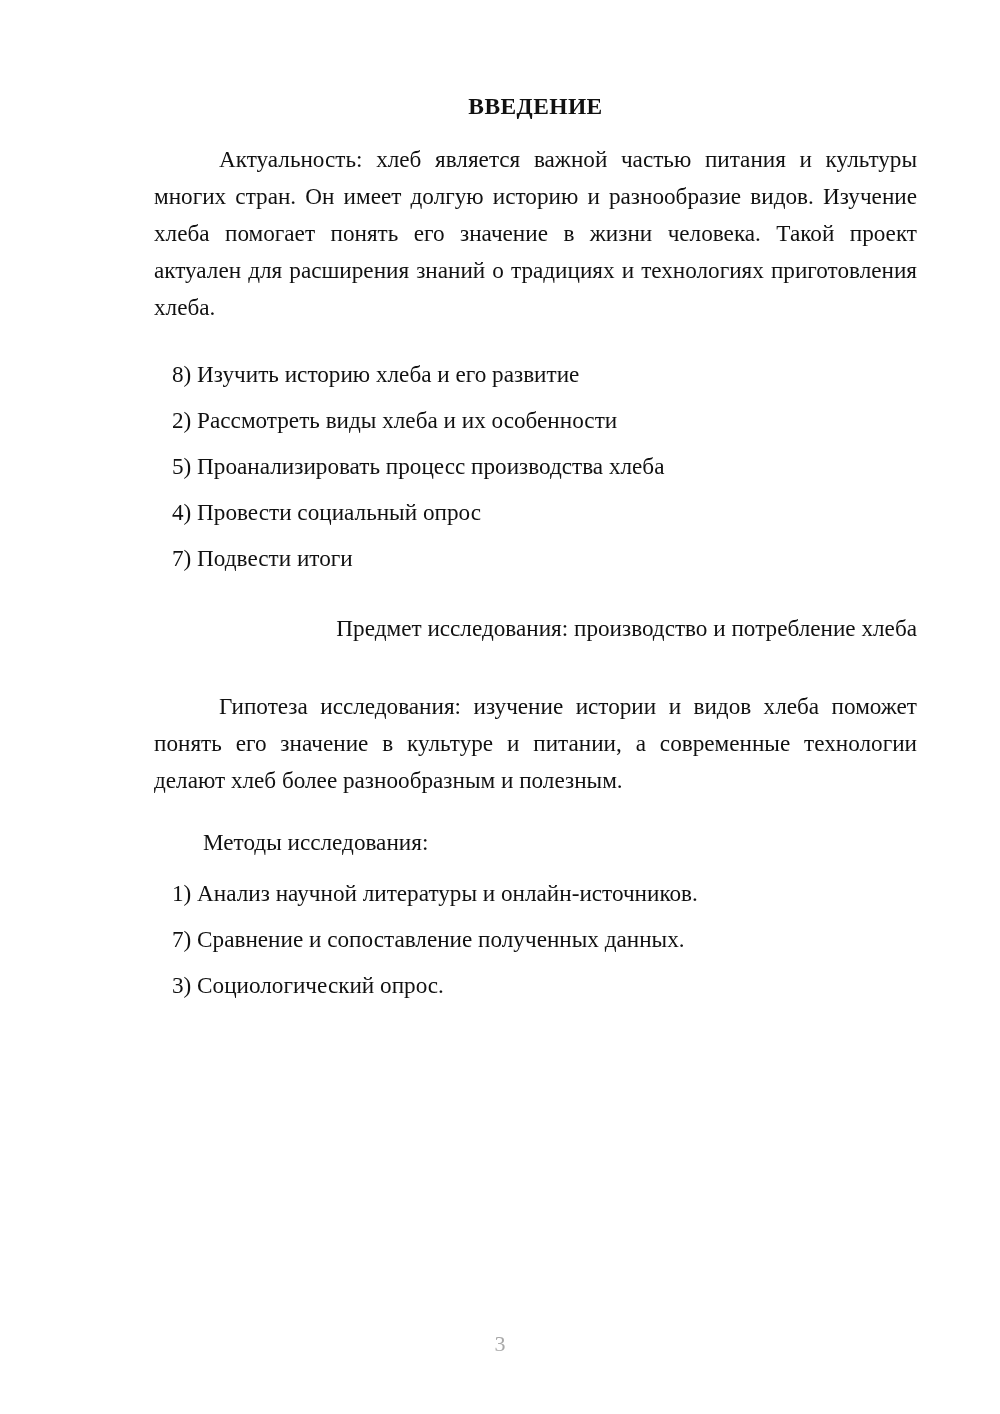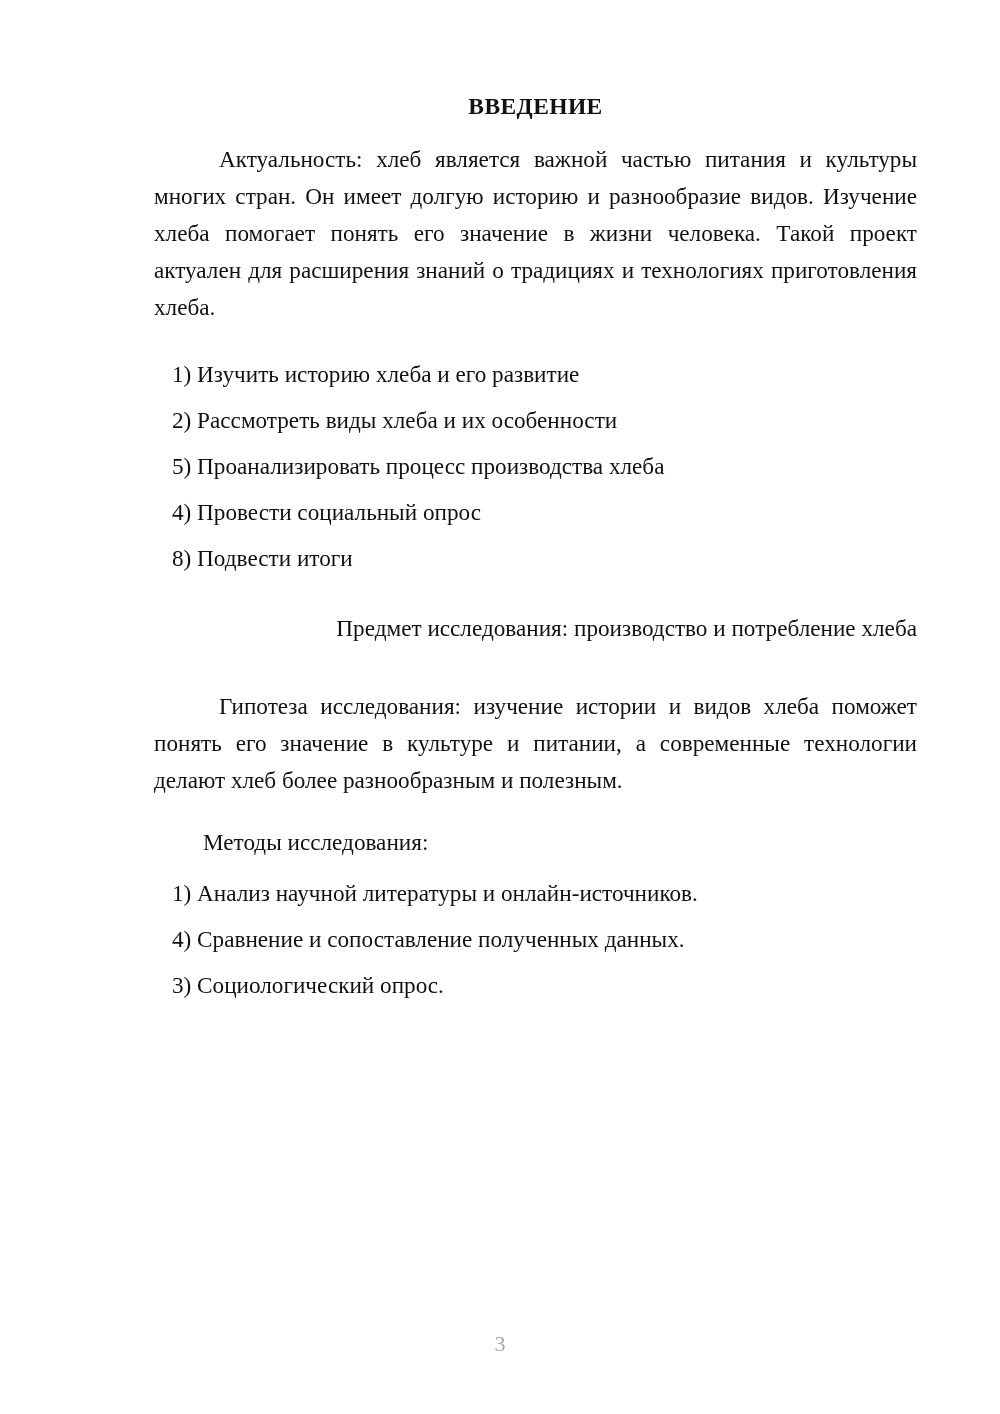--- a/index.html
+++ b/index.html
@@ -92,25 +92,25 @@
     <h1 class="doc-title">ВВЕДЕНИЕ</h1>
 
     <p class="para">Актуальность: хлеб является важной частью питания и культуры многих стран. Он имеет долгую историю и разнообразие видов. Изучение хлеба помогает понять его значение в жизни человека. Такой проект актуален для расширения знаний о традициях и технологиях приготовления хлеба.</p>
 
 
 
 
     <div class="spacer-sm"></div>
 
     <ul class="list">
-      <li class="list-item">1) Изучить историю хлеба и его развитие</li>
+      <li class="list-item">8) Изучить историю хлеба и его развитие</li>
       <li class="list-item">2) Рассмотреть виды хлеба и их особенности</li>
       <li class="list-item">5) Проанализировать процесс производства хлеба</li>
       <li class="list-item">4) Провести социальный опрос</li>
-      <li class="list-item">8) Подвести итоги</li>
+      <li class="list-item">7) Подвести итоги</li>
     </ul>
 
     <div class="spacer-xs"></div>
 
 
     <div class="spacer-sm"></div>
 
     <p class="para nojustify">Предмет исследования: производство и потребление хлеба</p>
 
     <div class="spacer-sm"></div>
@@ -118,21 +118,21 @@
     <p class="para">Гипотеза исследования: изучение истории и видов хлеба поможет понять его значение в культуре и питании, а современные технологии делают хлеб более разнообразным и полезным.</p>
 
     <div class="spacer-sm"></div>
 
     <p class="list-lead">Методы исследования:</p>
 
     <div class="spacer-sm"></div>
 
     <ul class="list">
       <li class="list-item">1) Анализ научной литературы и онлайн-источников.</li>
-      <li class="list-item">4) Сравнение и сопоставление полученных данных.</li>
+      <li class="list-item">7) Сравнение и сопоставление полученных данных.</li>
       <li class="list-item">3) Социологический опрос.</li>
     </ul>
 
   </div>
 
   <div class="page-number">3</div>
 
 </div>
 
 </body></html>

